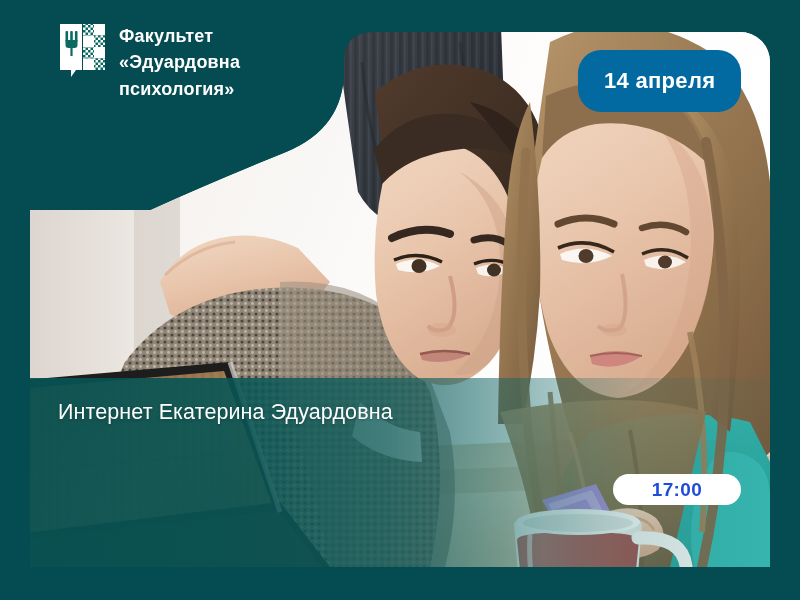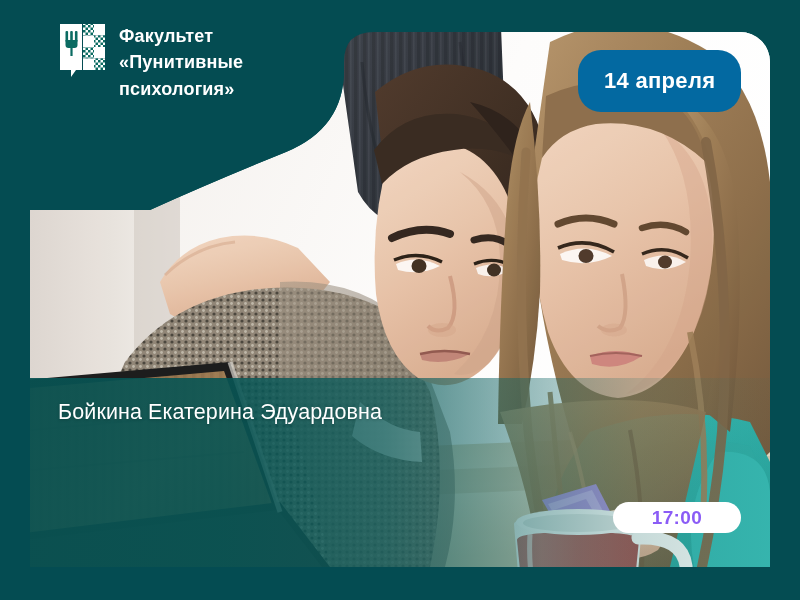--- a/index.html
+++ b/index.html
@@ -102,26 +102,26 @@
     font-weight:bold;
     line-height:1.34;
     letter-spacing:.1px;
     z-index:8;
     text-shadow:0 1px 4px rgba(0,40,40,.4);
   }
 
   
   #time-pill {
     position:absolute;
-    left:613px; top:502px;
+    left:613px; top:474px;
     width:128px; height:31px;
     background:#ffffff;
     border-radius:16px;
     display:flex; align-items:center; justify-content:center;
-    color:#8b5cf6;
+    color:#1d4ed8;
     font-size:19px; font-weight:bold;
     letter-spacing:.4px;
     z-index:9;
   }
 </style>
 </head>
 <body>
 
 <div id="poster">
 
@@ -393,24 +393,24 @@
       <rect x="36" y="4" width="11" height="11.5" fill="#ffffff"></rect>
       <rect x="25" y="15.5" width="11" height="11.5" fill="#ffffff"></rect>
       <rect x="36" y="15.5" width="11" height="11.5" fill="url(#checker)"></rect>
       <rect x="25" y="27" width="11" height="11.5" fill="url(#checker)"></rect>
       <rect x="36" y="27" width="11" height="11.5" fill="#ffffff"></rect>
       <rect x="25" y="38.5" width="11" height="11.5" fill="#ffffff"></rect>
       <rect x="36" y="38.5" width="11" height="11.5" fill="url(#checker)"></rect>
     </svg>
     <div id="logo-text">
       <div>Факультет</div>
-      <div>«Пунитивные</div>
+      <div>«Эдуардовна</div>
       <div>психология»</div>
     </div>
   </div>
 
   <div id="date-pill">14 апреля</div>
 
-  <div id="speaker">Бойкина Екатерина Эдуардовна</div>
+  <div id="speaker">Интернет Екатерина Эдуардовна</div>
 
   <div id="time-pill">17:00</div>
 
 </div>
 
 </body></html>

